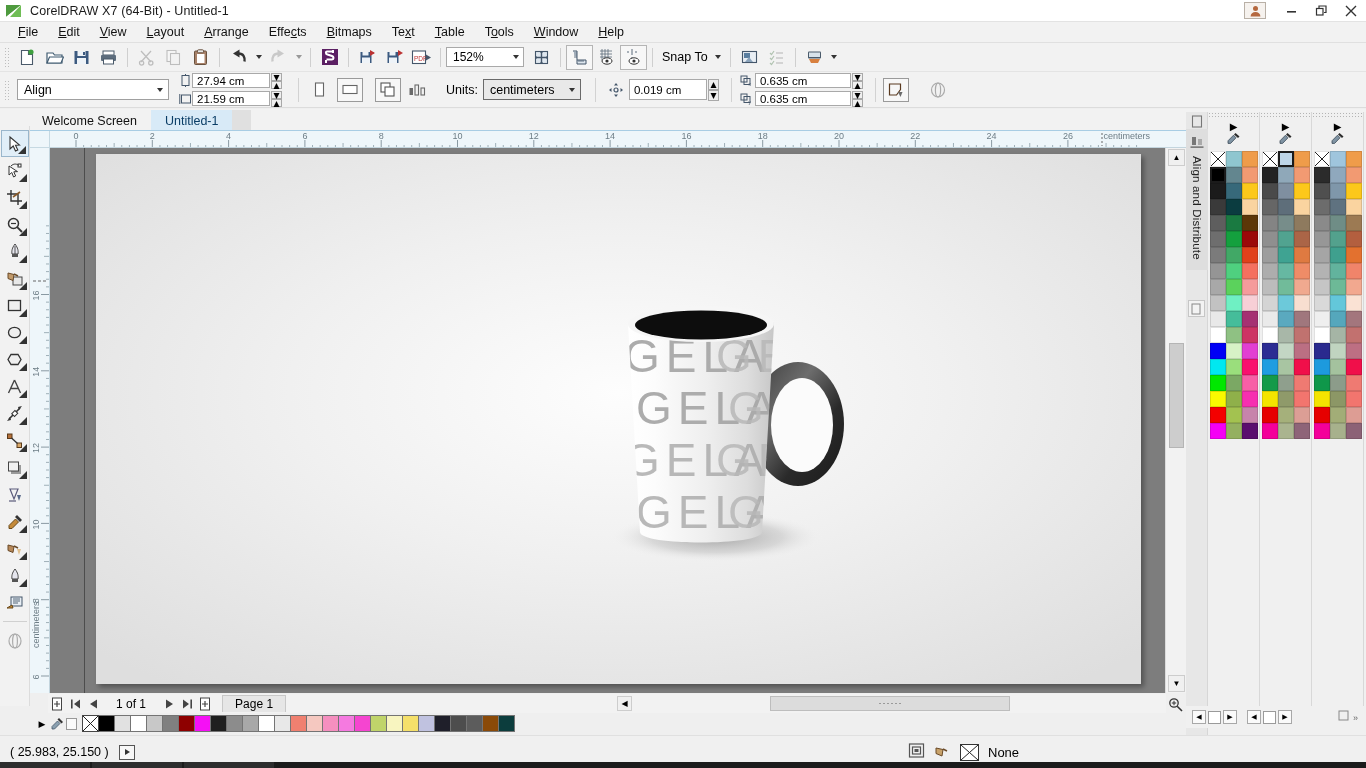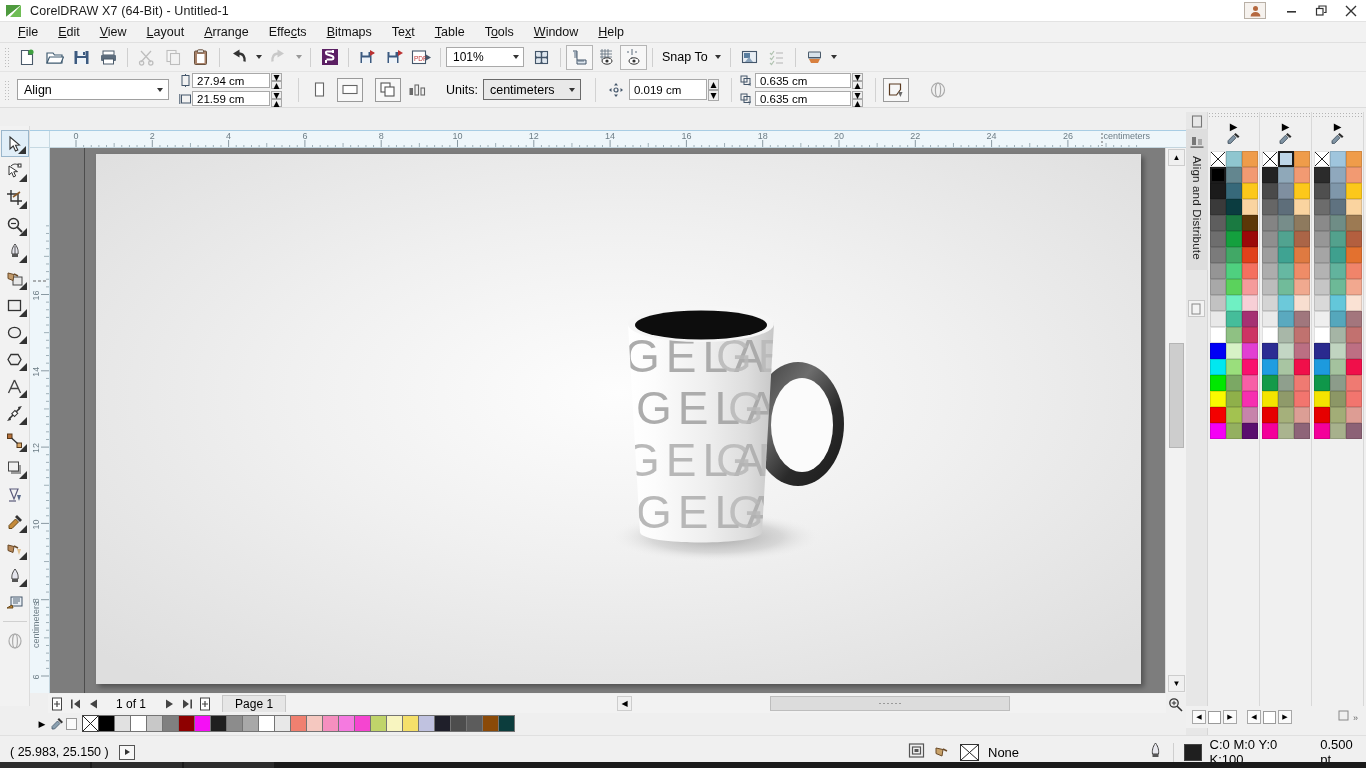--- a/index.html
+++ b/index.html
@@ -333,21 +333,21 @@
       <svg width="21" height="19" viewBox="0 0 21 19">
           <rect x="1.5" y="3" width="13" height="12.5" fill="#fff" stroke="#44566a" stroke-width="1.1"></rect>
           <text x="3" y="13" font-size="6.5" fill="#b33" font-family="Liberation Sans">PDF</text>
           <polygon points="20,9.5 15,6.5 15,12.5" fill="#44566a"></polygon>
         </svg>
     </div>
 
     <div class="tb-sep"></div>
 
     <div class="zoombox">
-      <span>101%</span>
+      <span>152%</span>
       <span class="dd caret"></span>
     </div>
     <div class="tb-btn" style="margin-left:4px;">
       <svg width="19" height="19" viewBox="0 0 19 19">
           <rect x="3.5" y="3.5" width="12" height="12" fill="#dfe7ef" stroke="#44566a" stroke-width="1.1"></rect>
           <path d="M9.5 5 v9 M5 9.5 h9" stroke="#44566a" stroke-width="1.4"></path>
           <polygon points="9.5,3 11,5 8,5" fill="#44566a"></polygon>
           <polygon points="9.5,16 11,14 8,14" fill="#44566a"></polygon>
           <polygon points="3,9.5 5,8 5,11" fill="#44566a"></polygon>
           <polygon points="16,9.5 14,8 14,11" fill="#44566a"></polygon>
@@ -548,20 +548,25 @@
         </svg>
     </div>
     <div class="pb-icon" style="margin-left:16px;opacity:.45;">
       <svg width="18" height="18" viewBox="0 0 18 18">
           <ellipse cx="9" cy="9" rx="6.5" ry="7" fill="none" stroke="#555" stroke-width="1.2"></ellipse>
           <ellipse cx="9" cy="9" rx="2.6" ry="7" fill="none" stroke="#555" stroke-width="1.2"></ellipse>
         </svg>
     </div>
   </div>
 
+  <div class="doctabs">
+    <div class="dtab">Welcome Screen</div>
+    <div class="dtab active">Untitled-1</div>
+    <div class="dtab small">&nbsp;&nbsp;</div>
+  </div>
   <div class="doctabs-underline"></div>
 
   <div class="toolbox">
     <div class="tool sel">
       <svg width="18" height="18" viewBox="0 0 18 18">
           <polygon points="4,2 4,14 7.2,11 9.5,16 11.8,15 9.5,10.3 13.5,10" fill="#fff" stroke="#333" stroke-width="1.1"></polygon>
         </svg>
       <span class="flyout"></span>
     </div>
     <div class="tool">
@@ -1134,32 +1139,20 @@
           </svg>
       </div>
       <div class="sb-none-x">
         <svg width="17" height="15" viewBox="0 0 17 15" style="display:block">
             <path d="M0 0 L17 15 M17 0 L0 15" stroke="#222" stroke-width="1"></path>
           </svg>
       </div>
       <div class="sb-txt">None</div>
     </div>
 
-    <div style="position:absolute;left:1148px;display:flex;align-items:center;gap:8px;">
-      <div>
-        <svg width="15" height="17" viewBox="0 0 15 17">
-            <path d="M7.5 1 C10.5 5 11 9 10.5 12 H4.5 C4 9 4.5 5 7.5 1z" fill="#e8e8ee" stroke="#444" stroke-width="1"></path>
-            <rect x="4.5" y="12" width="6" height="3" fill="#555"></rect>
-          </svg>
-      </div>
-      <div class="sb-div" style="margin:0 2px;"></div>
-      <div class="sb-swatch" id="outline-swatch" style="background: rgb(31, 31, 31);"></div>
-      <div class="sb-txt">C:0 M:0 Y:0 K:100</div>
-      <div class="sb-txt">0.500 pt</div>
-    </div>
   </div>
 
   <div class="docker">
     <div class="dock-tabcol">
       <div style="display:flex;justify-content:center;padding:3px 0 1px;">
         <svg width="12" height="13" viewBox="0 0 12 13">
             <rect x="1.5" y="1" width="9" height="11" fill="none" stroke="#777" stroke-width="1.1"></rect>
           </svg>
       </div>
       <div class="dock-tab">

